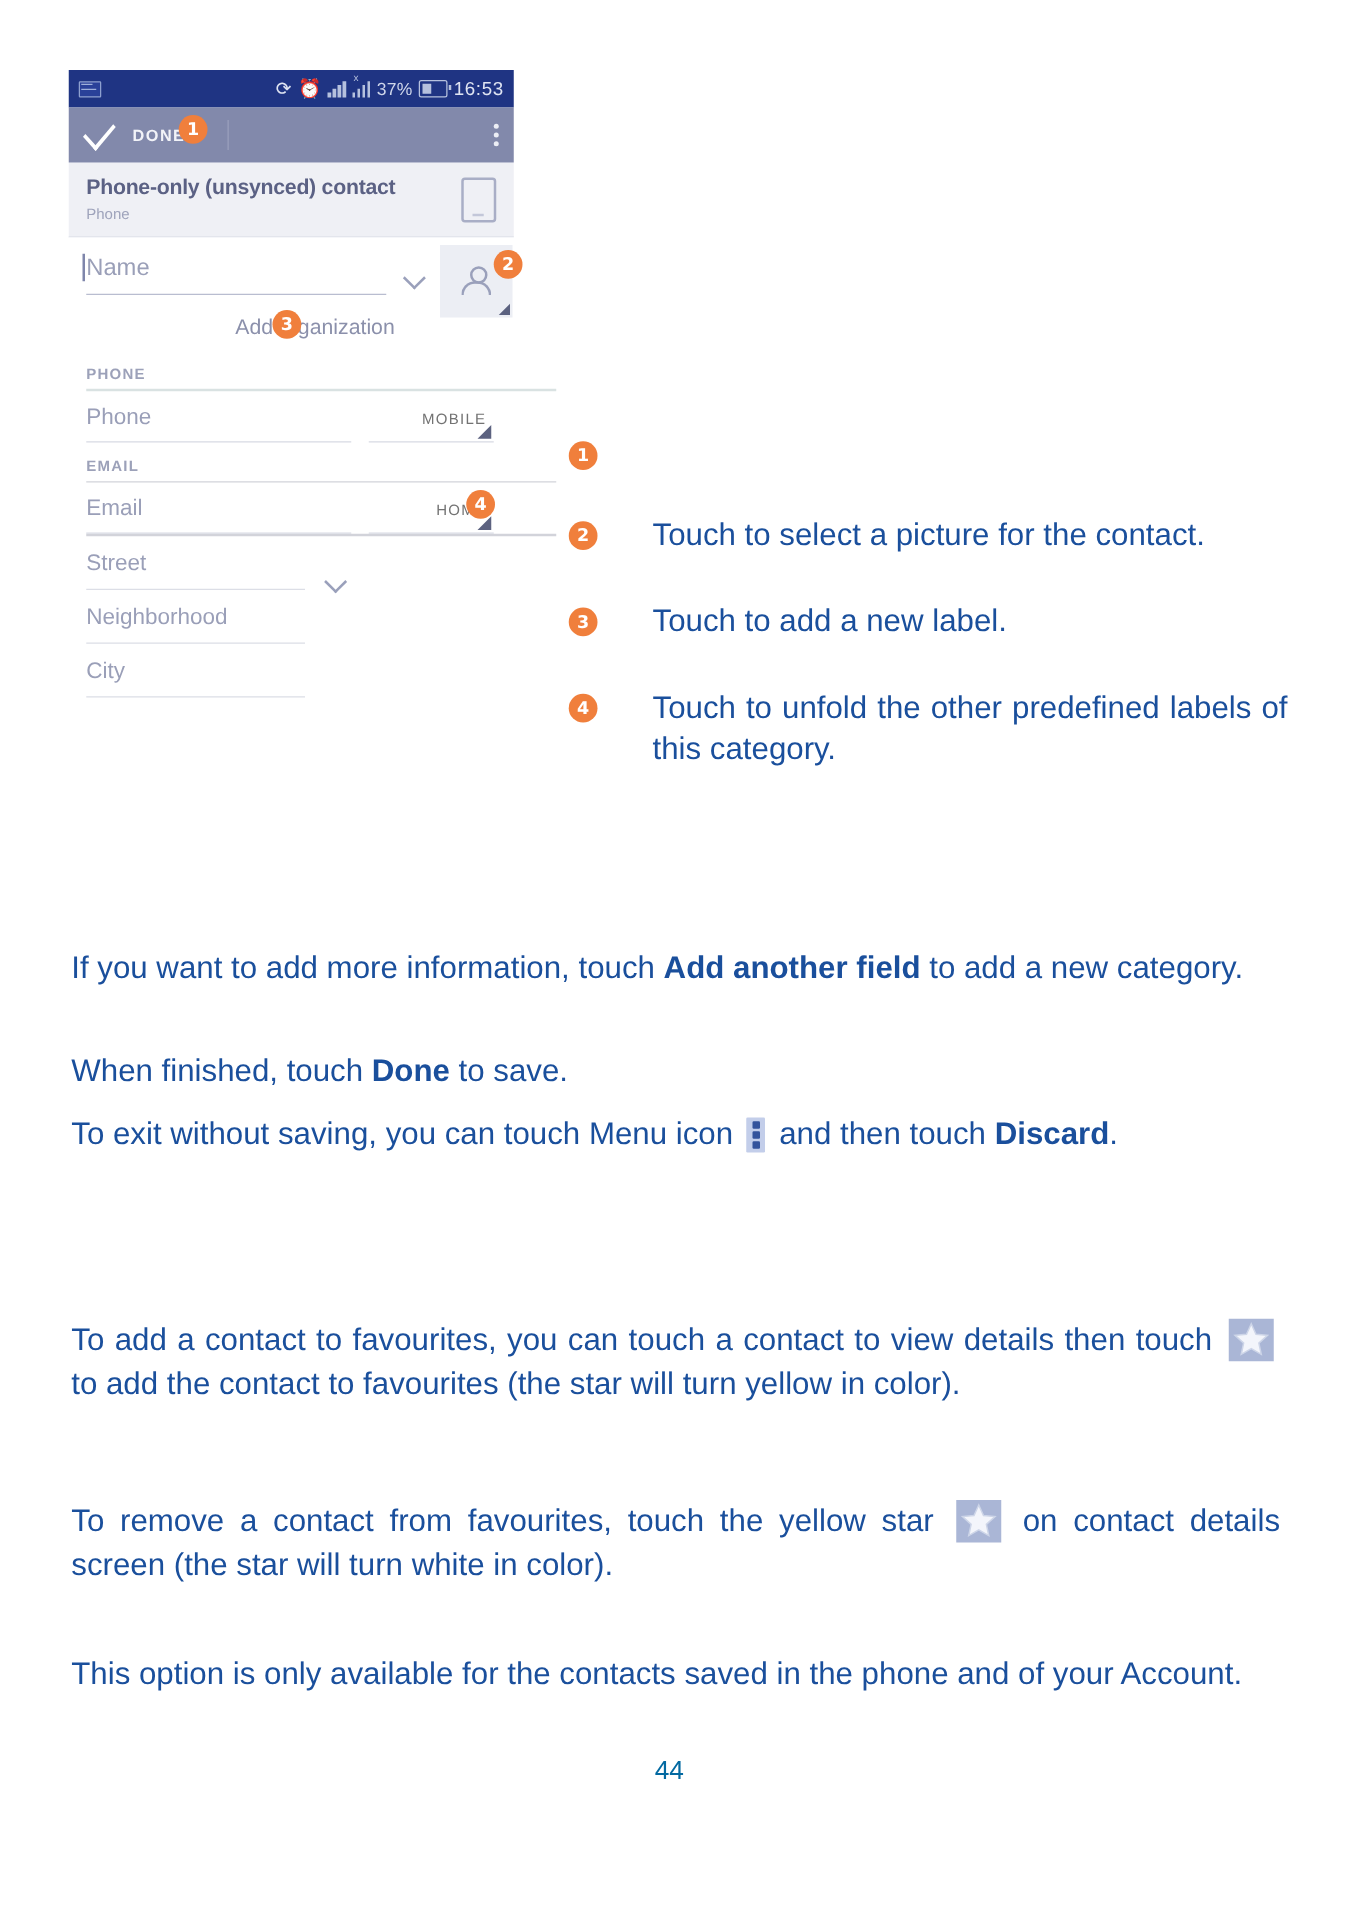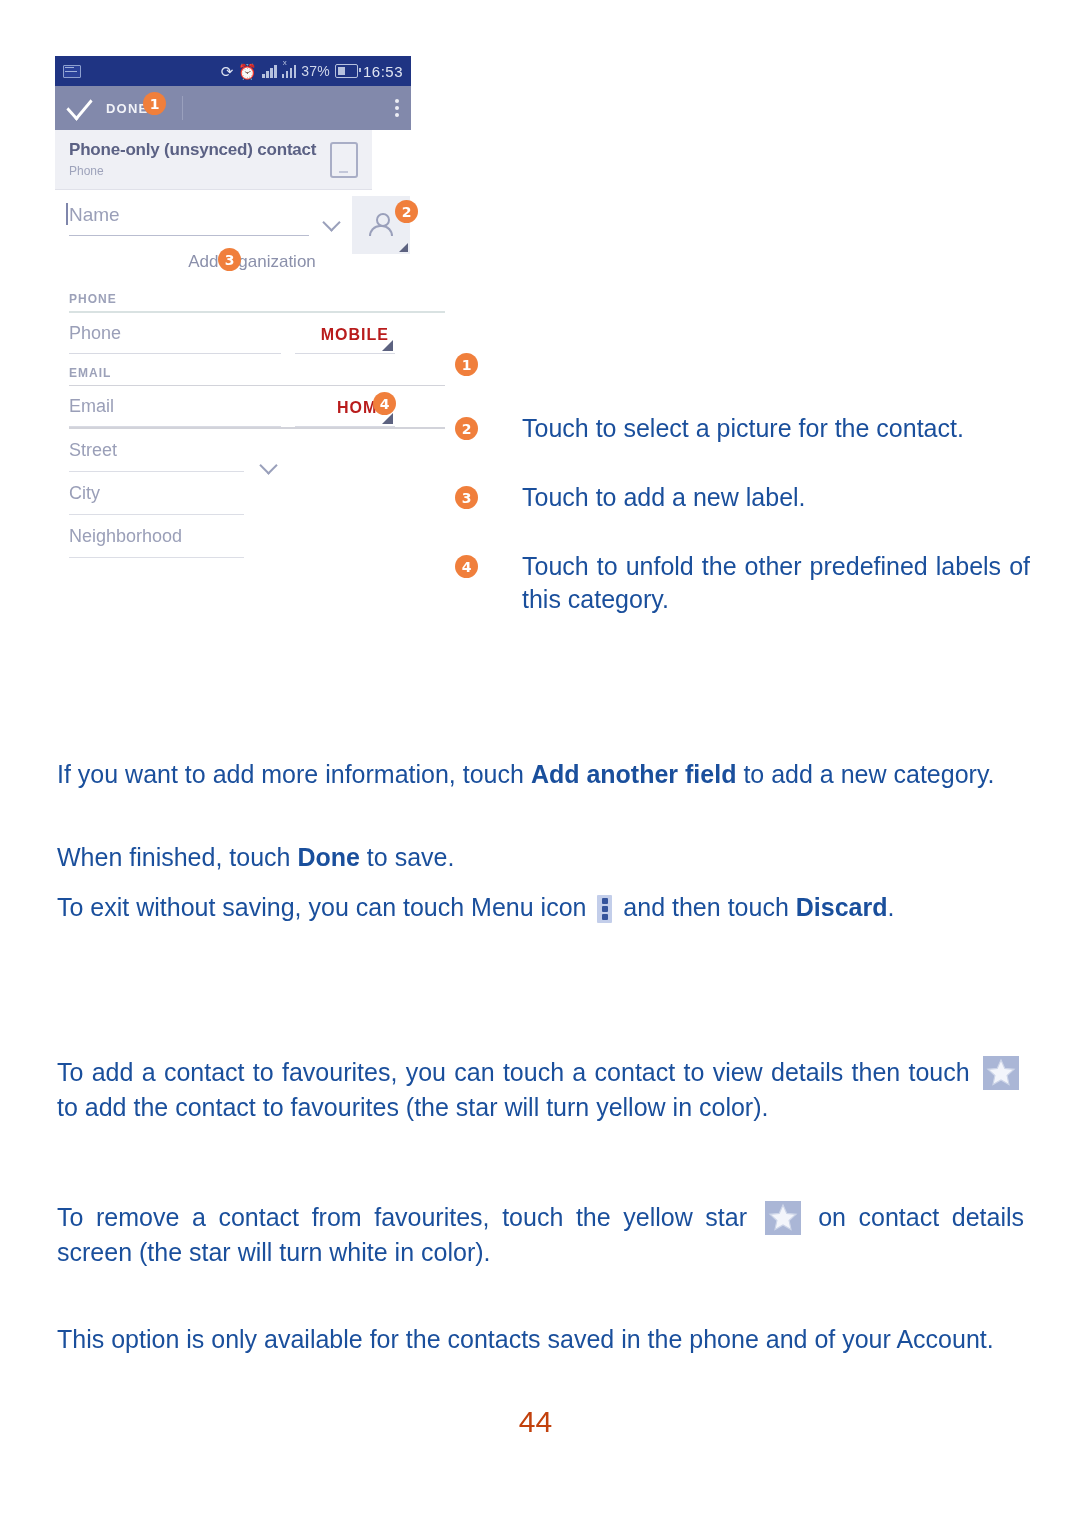--- a/index.html
+++ b/index.html
@@ -68,21 +68,21 @@
 
   .badge{
     display:inline-flex;align-items:center;justify-content:center;
     width:23px;height:23px;border-radius:50%;background:#f07f3c;color:#ffffff;
     font-size:14px;font-weight:bold;font-family:"DejaVu Sans",sans-serif;
     line-height:1;box-sizing:border-box;
   }
   .badge.b1{position:absolute;left:88px;top:6px;}
 
   .acct{
-    background:#eff0f5;width:317px;box-sizing:border-box;padding:10px 14px 11px 14px;
+    background:#eff0f5;width:356px;box-sizing:border-box;padding:10px 14px 11px 14px;
     display:flex;align-items:flex-start;border-bottom:1px solid #e0e1e9;
   }
   .acct-txt{flex:1;}
   .acct-title{color:#5b6184;font-size:17px;font-weight:bold;letter-spacing:-.2px;}
   .acct-sub{color:#9ea3bb;font-size:12px;margin-top:4px;}
   .phone-glyph{
     width:24px;height:32px;border:2px solid #a9aec6;border-radius:3px;position:relative;margin-top:2px;
   }
   .phone-glyph:after{content:"";position:absolute;left:7px;bottom:3px;width:9px;height:2px;background:#c3c7d9;}
 
@@ -125,21 +125,21 @@
 
   .field-row{display:flex;align-items:flex-start;padding-left:14px;position:relative;}
   .fld{
     font-size:18px;color:#9a9fb8;padding:10px 0 9px 0;width:212px;
     border-bottom:1px solid #d8dae3;
   }
   .lblbox{
     width:100px;margin-left:14px;padding:13px 0 9px 0;border-bottom:1px solid #d8dae3;
     position:relative;text-align:right;padding-right:6px;box-sizing:border-box;
   }
-  .lblbox span{font-size:16px;color:#b91c1c;letter-spacing:1px;font-weight:bold;}
+  .lblbox span{font-size:12px;color:#737373;letter-spacing:1px;font-weight:normal;}
   .tri{
     position:absolute;right:2px;bottom:2px;width:0;height:0;
     border-left:11px solid transparent;border-bottom:11px solid #5c6280;
   }
   .badge.b4{position:absolute;left:318px;top:6px;}
 
   .addr-fld{
     font-size:18px;color:#9a9fb8;padding:11px 0 10px 0;width:175px;margin-left:14px;
     border-bottom:1px solid #dcdee6;
   }
@@ -168,21 +168,21 @@
   .prose{position:absolute;left:57px;width:967px;font-size:25px;color:#1a4f9c;line-height:1.38;}
   .just{text-align:justify;text-justify:inter-word;}
   b{font-weight:bold;}
   .p1{top:757px;}
   .p2{top:840px;}
   .p3{top:890px;}
   .h2{top:1010px;font-size:27px;font-weight:bold;}
   .p4{top:1055px;}
   .p5{top:1200px;}
   .p6{top:1322px;}
-  .pageno{position:absolute;top:1405px;left:0;width:1071px;text-align:center;font-size:30px;color:#c2410c;}
+  .pageno{position:absolute;top:1405px;left:0;width:1071px;text-align:center;font-size:21px;color:#0369a1;}
 
   
   .inline-kebab{
     display:inline-block;width:15px;height:28px;background:#c3ceea;vertical-align:-7px;
     position:relative;margin:0 4px;border-radius:1px;
   }
   .inline-kebab i{
     position:absolute;left:4.5px;width:6px;height:6px;background:#35549c;border-radius:1px;
   }
   .inline-kebab i:nth-child(1){top:3px;}
@@ -283,22 +283,22 @@
         </div>
         <span class="badge b4">4</span>
       </div>
 
       <div class="sect-rule gray"></div>
 
       <div class="addr-row">
         <div class="addr-fld">Street</div>
         <span class="addr-chev"></span>
       </div>
+      <div class="addr-fld">Neighborhood</div>
       <div class="addr-fld">City</div>
-      <div class="addr-fld">Neighborhood</div>
       <div class="clipped">
         <div class="addr-fld">State</div>
       </div>
     </div>
   </div>
 
   <div class="callouts">
     <div class="callout">
       <span class="co-num">1</span>
     </div>

